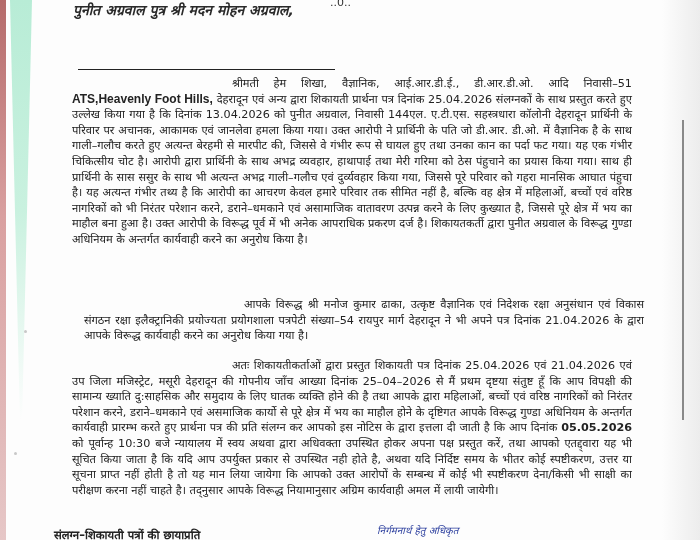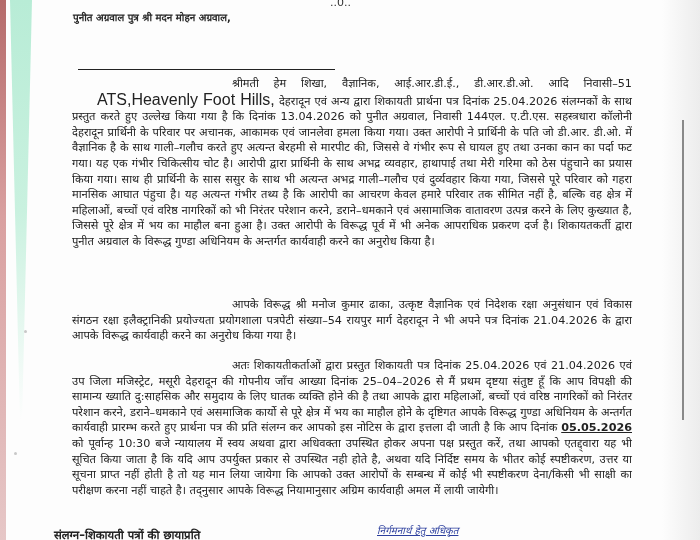--- a/index.html
+++ b/index.html
@@ -27,46 +27,46 @@
       background: linear-gradient(to right, rgba(235,235,235,0.0), rgba(225,225,225,0.6));
     }
     .right-shadow::before {
       content: ""; position: absolute; left: 20px; top: 120px; width: 2px; height: 300px;
       background: #6e6e6e; opacity: 0.8;
     }
     .top-frag {
       position: absolute; left: 330px; top: -4px; font-size: 11px; color: #333;
     }
     .addr {
-      position: absolute; left: 73px; top: 10px; font-size: 10px; line-height: 16px;
-      font-weight: bold; color: #2a2a2a;
+      position: absolute; left: 73px; top: 2px; font-size: 14px; line-height: 16px;
+      font-weight: bold; color: #2a2a2a; font-style: italic;
     }
     .addr div { white-space: nowrap; }
     .rule {
       position: absolute; left: 78px; top: 69px; width: 257px; height: 0;
       border-top: 1.5px solid #222;
     }
     .body-text {
       position: absolute; left: 72px; width: 560px;
       font-size: 11.2px; line-height: 15.6px; text-align: justify;
       color: #222;
     }
     .p1 { top: 76px; }
-    .p2 { top: 297px; }
+    .p2 { top: 297px; margin-left: 12px; }
     .p3 { top: 358px; }
     .indent { display: inline-block; width: 160px; }
-    .bold-en { font-family: "Liberation Sans", sans-serif; font-weight: normal; font-size: 16px; margin-left: 25px; }
-    .bold { font-weight: bold; text-decoration: underline; }
+    .bold-en { font-family: "Liberation Sans", sans-serif; font-weight: bold; font-size: 12px; }
+    .bold { font-weight: bold; }
     .enclosure {
       position: absolute; left: 54px; top: 527px; font-size: 11.5px; font-weight: bold;
       color: #222; border-bottom: 1px solid #222; white-space: nowrap;
     }
     .signature {
       position: absolute; left: 377px; top: 523px; font-size: 10px; color: #2c3f9e;
-      font-style: italic; white-space: nowrap; text-decoration: underline;
+      font-style: italic; white-space: nowrap;
     }
     .speck { position: absolute; width: 3px; height: 3px; background: #c8c8c8; border-radius: 50%; }
   </style>
 </head>
 <body>
 
 <div class="page">
   <div class="left-edge"></div>
   <div class="green-stripe"></div>
   <div class="right-shadow"></div>

